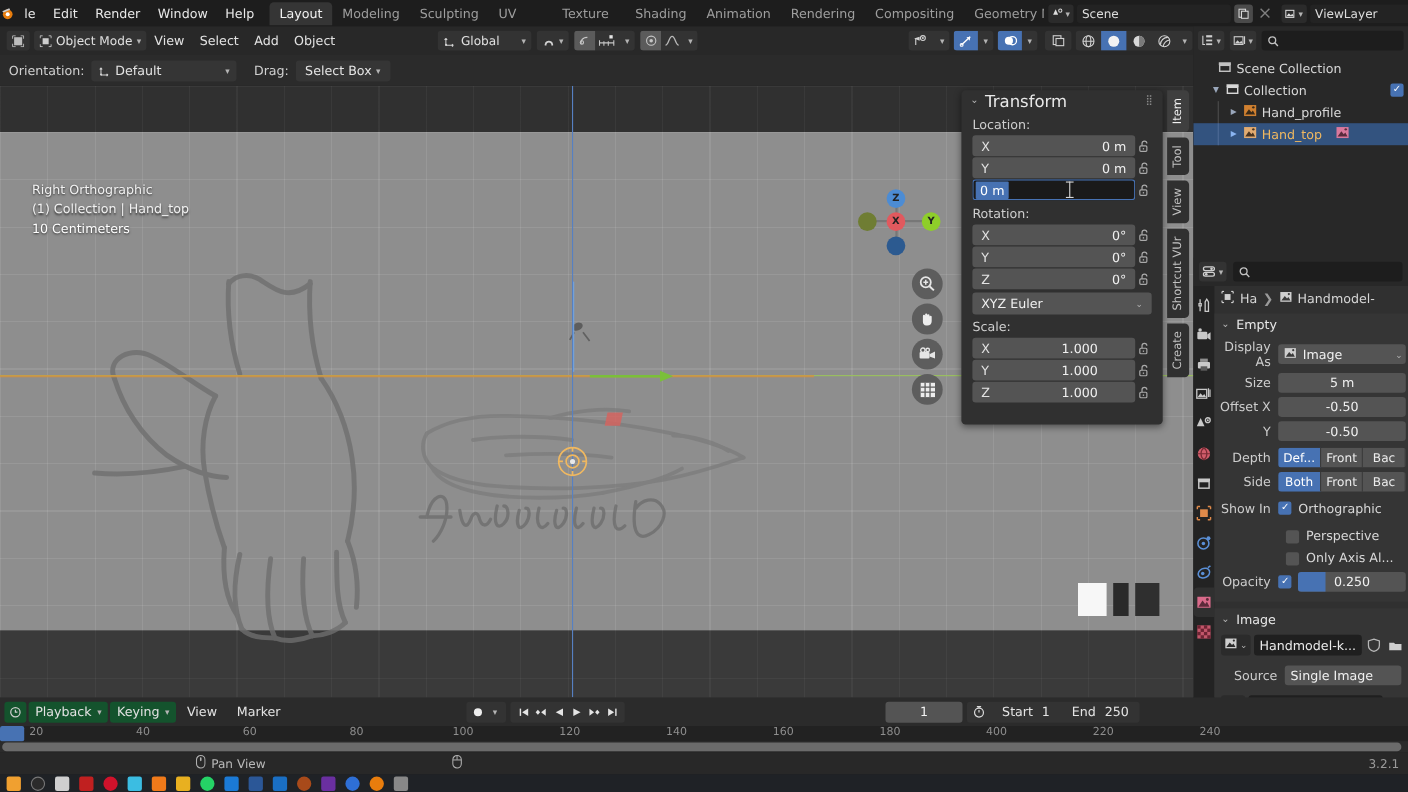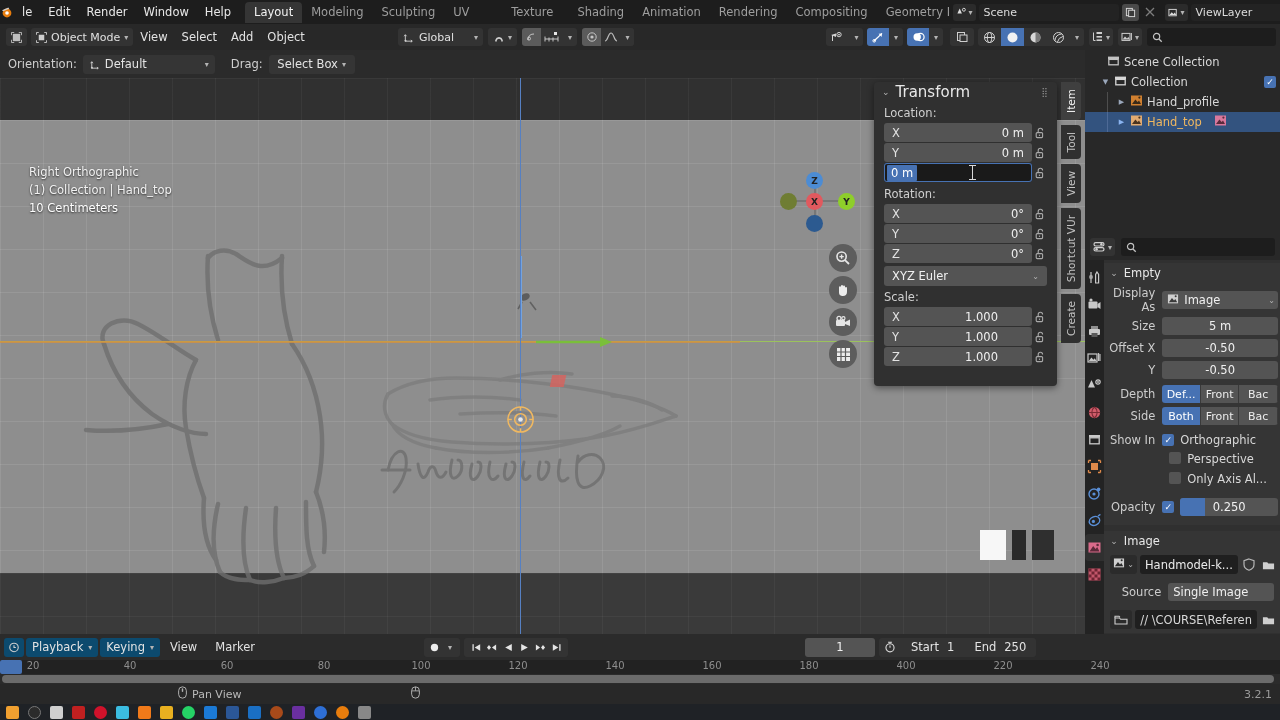--- a/index.html
+++ b/index.html
@@ -202,33 +202,33 @@
   .prop-row { display:flex; align-items:center; min-height:20px; margin-bottom:2px; padding-right:2px; }
   .prop-lbl { width:58px; text-align:right; padding-right:7px; color:#cdcdcd; font-size:11.5px; }
   .prop-val {
     flex:1; height:18px; background:#545454; border-radius:3px; display:flex;
     align-items:center; justify-content:center; font-size:11.5px; color:#f0f0f0; gap:5px;
   }
   .prop-val.left { justify-content:flex-start; padding-left:5px; }
   .pill-group { flex:1; display:flex; height:18px; border-radius:3px; overflow:hidden; }
   .pill { flex:1; display:flex; align-items:center; justify-content:center; background:#545454; font-size:11px; color:#ececec; border-right:1px solid #3a3a3a; }
   .pill.on { background:#4772b3; color:#fff; }
-  .cbrow { display:flex; align-items:flex-start; gap:6px; padding-left:65px; min-height:20px; }
+  .cbrow { display:flex; align-items:flex-end; gap:6px; padding-left:65px; min-height:20px; }
   .cb { width:12px; height:12px; border-radius:2px; background:#545454; display:flex; align-items:center; justify-content:center; }
   .cb.on { background:#4772b3; }
   .cb.on:after { content:'✓'; color:#fff; font-size:9px; line-height:1; }
   .cbtxt { font-size:11.5px; color:#d8d8d8; }
   .slider { flex:1; height:18px; background:#545454; border-radius:3px; position:relative; overflow:hidden; display:flex; align-items:center; justify-content:center; }
   .slider .bar { position:absolute; left:0; top:0; bottom:0; background:#4772b3; }
   .slider .txt { position:relative; font-size:11.5px; color:#f0f0f0; }
 
   
   #timeline { position:absolute; left:0; top:634px; width:1280px; height:50px; background:#2b2b2b; }
   #tl-hdr { height:26px; display:flex; align-items:center; gap:2px; padding-left:4px; }
-  .tl-btn { height:19px; background:#0c4a6e; border-radius:3px; display:flex; align-items:center; padding:0 6px; gap:5px; color:#e2e2e2; font-size:11.5px; }
+  .tl-btn { height:19px; background:#14532d; border-radius:3px; display:flex; align-items:center; padding:0 6px; gap:5px; color:#e2e2e2; font-size:11.5px; }
   .tl-plain { padding:0 8px; color:#e2e2e2; font-size:11.5px; }
   .tl-ico-grp { display:flex; height:19px; background:#333; border-radius:3px; align-items:center; padding: 0 2px; }
   .tl-ico-grp > div { width:16px; display:flex; align-items:center; justify-content:center; }
   #tl-frame { height:19px; width:70px; background:#545454; border-radius:3px; display:flex; align-items:center; justify-content:center; font-size:11.5px; color:#f2f2f2; }
   #tl-range { height:19px; display:flex; background:#333; border-radius:3px; align-items:center; }
   #tl-range .seg2 { display:flex; align-items:center; gap:8px; padding: 0 10px; font-size:11.5px; color:#e4e4e4; }
   #tl-ruler { position:absolute; left:0; top:26px; width:1280px; height:14px; background:#222; }
   #tl-ruler .tick { position:absolute; top:0; font-size:10px; color:#8e8e8e; transform:translateX(-50%); }
   #tl-playhead { position:absolute; left:0; top:26px; width:22px; height:14px; background:#4772b3; border-radius:2px; }
   #tl-scroll { position:absolute; left:0; top:40px; width:1280px; height:10px; background:#2b2b2b; }
@@ -977,20 +977,38 @@
                 <rect x="1.5" y="7.5" width="3" height="3"></rect>
                 <rect x="7.5" y="7.5" width="3" height="3"></rect>
                 <rect x="4.5" y="10.5" width="3" height="3"></rect>
                 <rect x="10.5" y="10.5" width="3" height="3"></rect>
               </g>
             </svg>
         </div>
       </div>
 
       <div id="prcontent">
+        <div id="breadcrumb">
+          <span>
+            <svg width="12" height="12" viewBox="0 0 13 13">
+                <rect x="3.6" y="3.6" width="5.8" height="5.8" fill="#cfcfcf"></rect>
+                <path d="M1 1 h2 M10 1 h2 M1 12 h2 M10 12 h2 M1 1 v2 M1 12 v-2 M12 1 v2 M12 12 v-2" stroke="#cfcfcf" stroke-width="1.2"></path>
+              </svg>
+          </span>
+          <span>Ha</span>
+          <span style="color:#9a9a9a;">❯</span>
+          <span>
+            <svg width="12" height="12" viewBox="0 0 13 13">
+                <rect x="1" y="1.6" width="11" height="9.6" fill="#cfcfcf"></rect>
+                <path d="M2 10 L5.4 5.4 L7.6 8 L9 6.4 L11 10 Z" fill="#3a3a3a"></path>
+                <circle cx="9.4" cy="3.6" r="1.1" fill="#3a3a3a"></circle>
+              </svg>
+          </span>
+          <span class="hidden-ovf">Handmodel-</span>
+        </div>
 
         <div class="pnl">
           <div class="pnl-title">
             <span class="chev" style="font-size:9px;">⌄</span>
             <span>Empty</span>
           </div>
           <div style="padding:4px 0 6px 0;">
             <div class="prop-row">
               <div class="prop-lbl">Display As</div>
               <div class="prop-val left">

